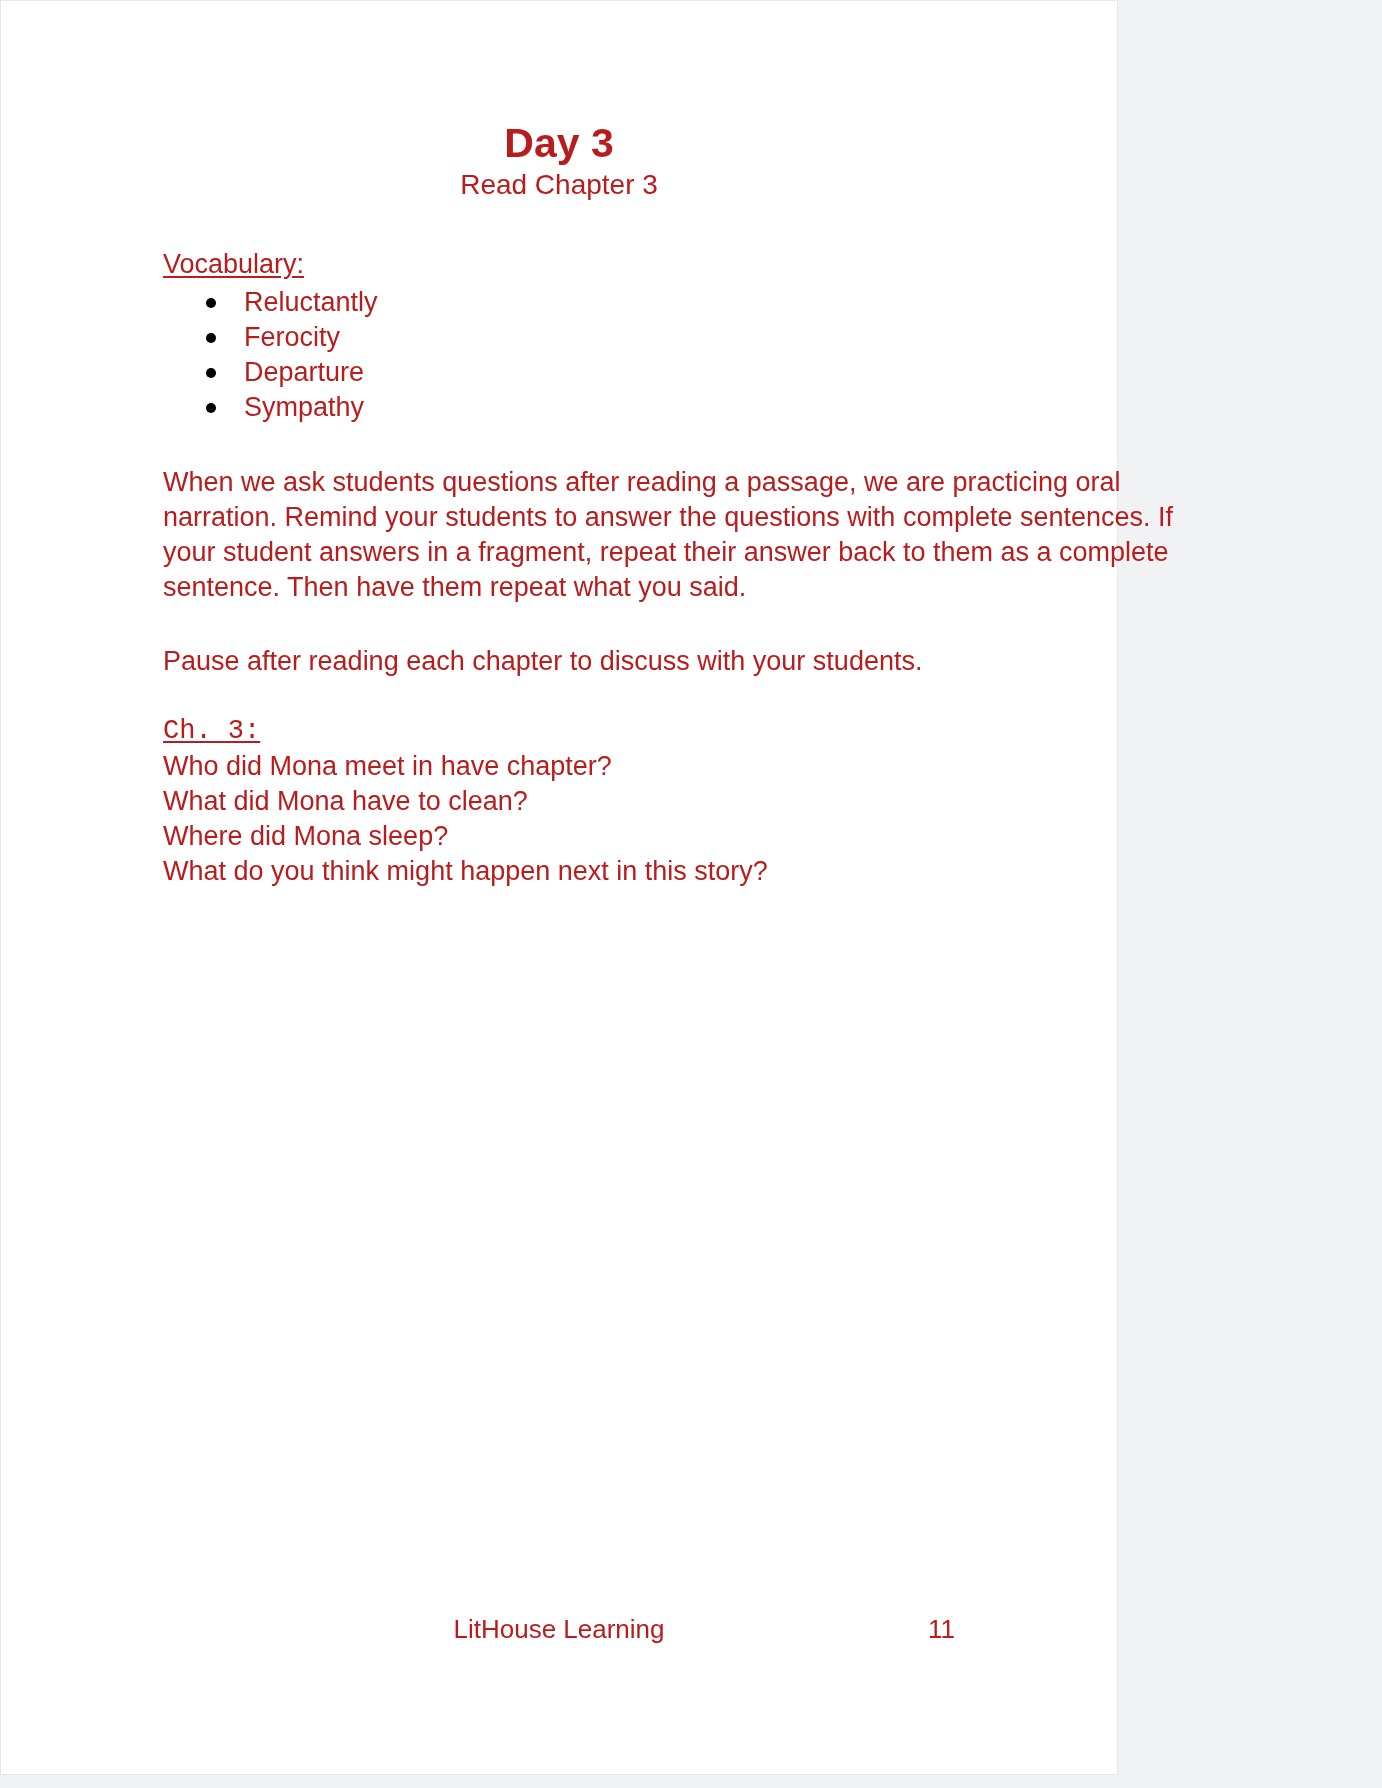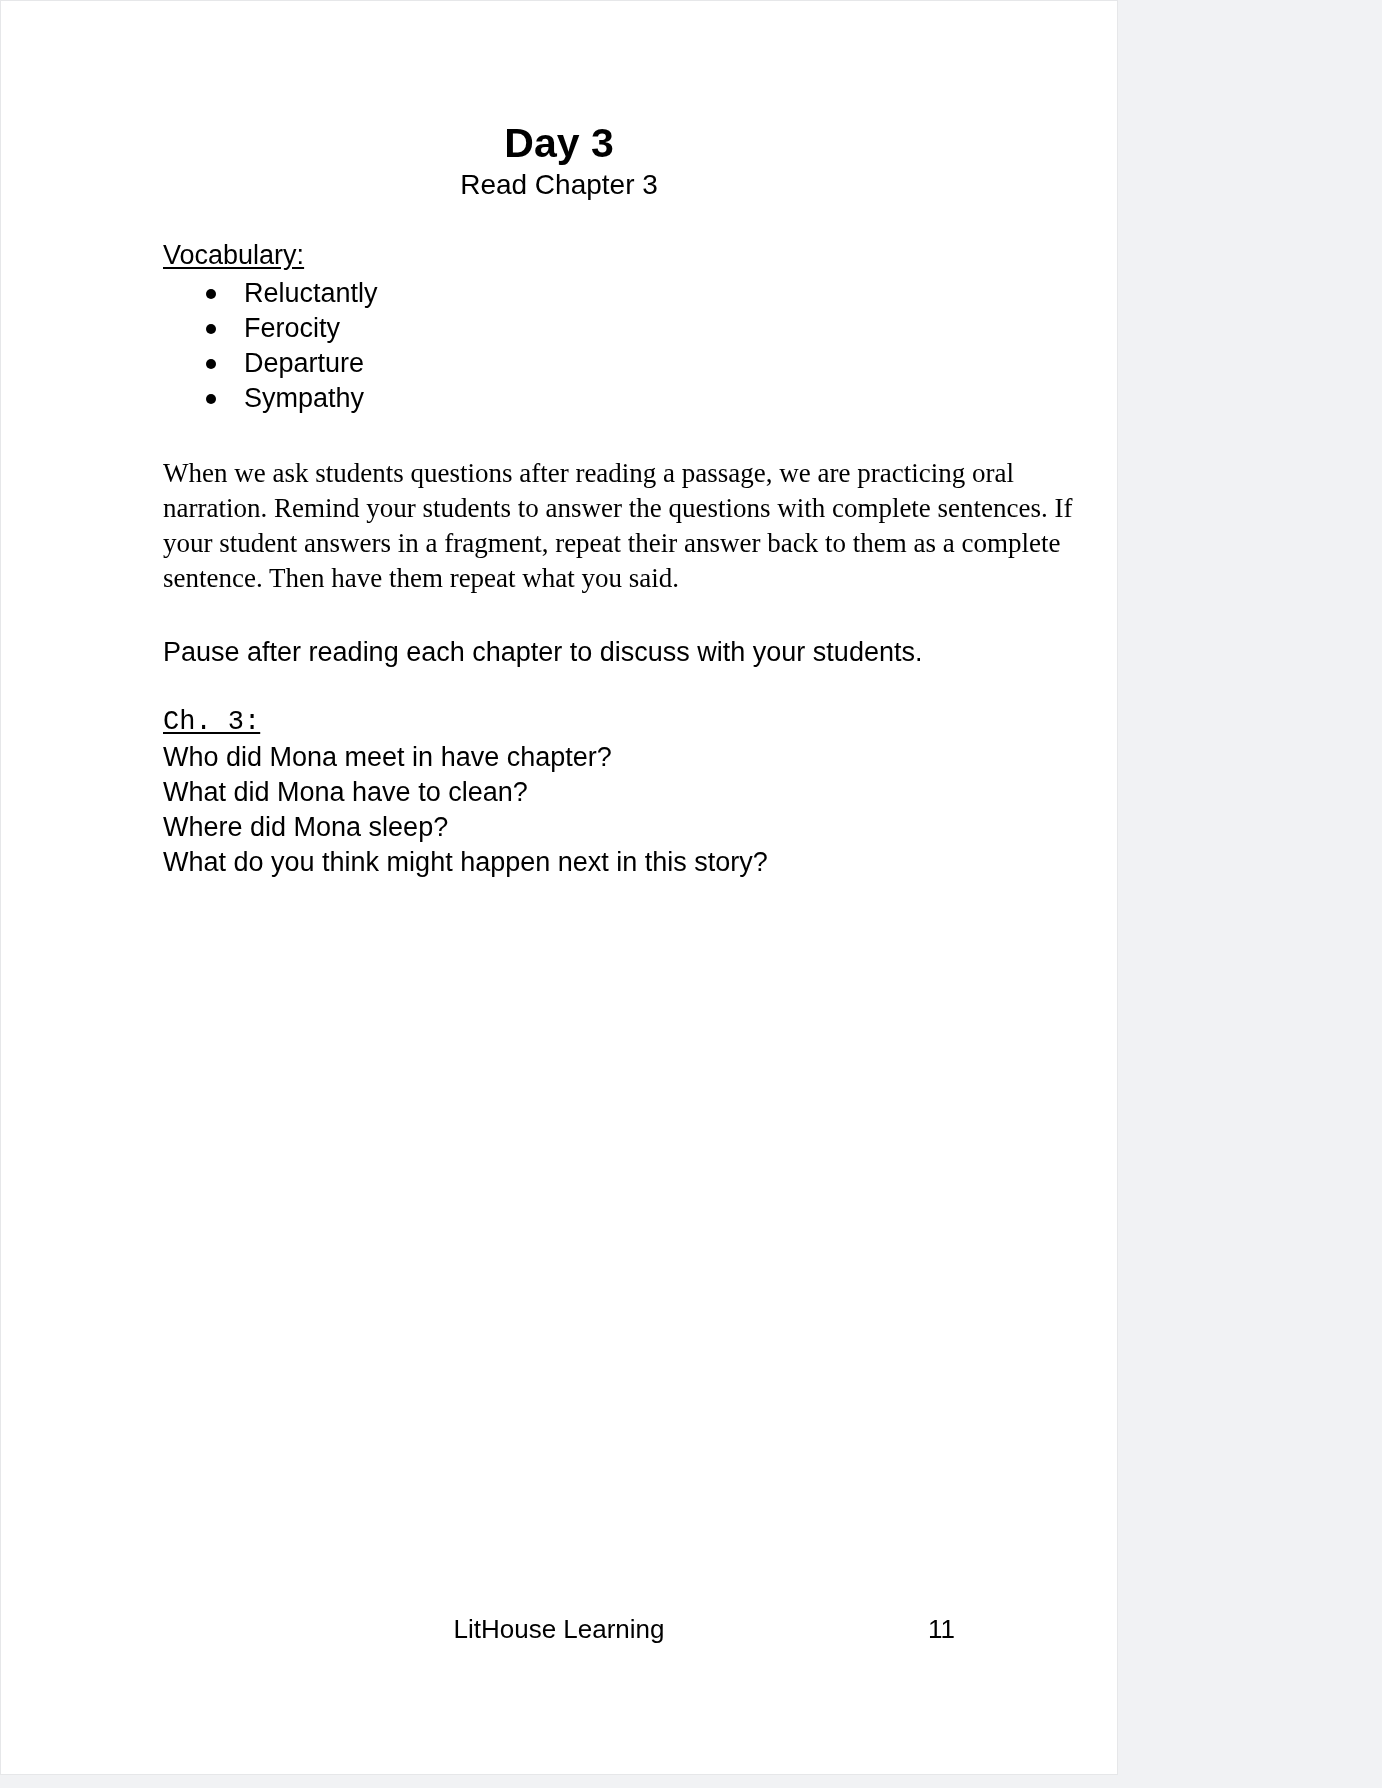--- a/index.html
+++ b/index.html
@@ -11,21 +11,21 @@
     overflow: hidden;
   }
   .page {
     position: relative;
     box-sizing: border-box;
     width: 1118px;
     height: 1775px;
     background: #ffffff;
     border: 1px solid #e6e7e9;
     font-family: "Liberation Sans", "DejaVu Sans", sans-serif;
-    color: #000000;
+    color: #b91c1c;
   }
   .content {
     box-sizing: border-box;
     padding: 118px 162px 0 162px;
   }
   .doc-title {
     font-size: 41px;
     font-weight: bold;
     line-height: 48px;
     text-align: center;
@@ -34,21 +34,21 @@
     font-size: 28px;
     line-height: 35px;
     text-align: center;
   }
   .section-heading {
     font-size: 27px;
     line-height: 35px;
     text-decoration: underline;
     text-underline-offset: 3px;
   }
-  .vocab-heading { margin-top: 36px; }
+  .vocab-heading { margin-top: 45px; }
   .bullet-list { margin-top: 3px; }
   .bullet-row {
     display: flex;
     align-items: center;
     height: 35px;
     padding-left: 43px;
   }
   .bullet-dot {
     width: 10px;
     height: 10px;
@@ -58,21 +58,21 @@
     flex: 0 0 auto;
   }
   .bullet-label {
     font-size: 27px;
     line-height: 35px;
   }
   .body-text {
     font-size: 27px;
     line-height: 35px;
   }
-  .para { margin-top: 40px; font-family: Liberation Serif, serif; }
+  .para { margin-top: 40px; }
   .para-line { white-space: nowrap; }
   .pause-note { margin-top: 39px; }
   .ch-heading { margin-top: 35px; font-family: Liberation Mono, monospace; }
   .question-line {
     font-size: 27px;
     line-height: 35px;
     white-space: nowrap;
   }
   .footer {
     position: absolute;

